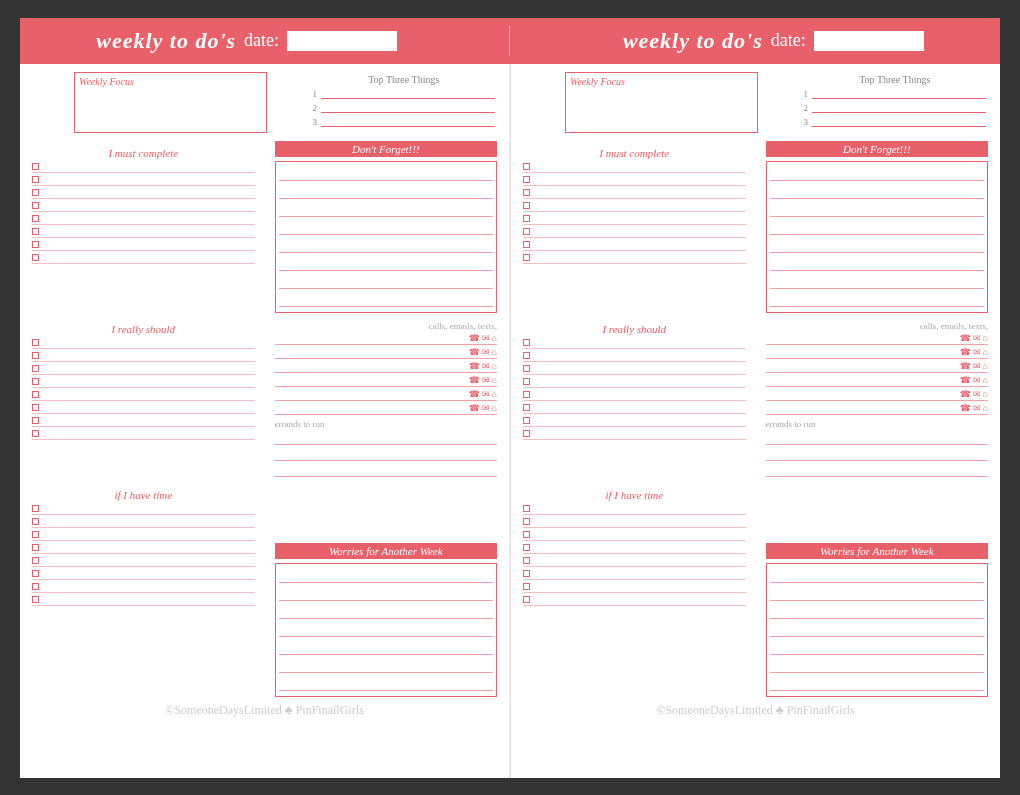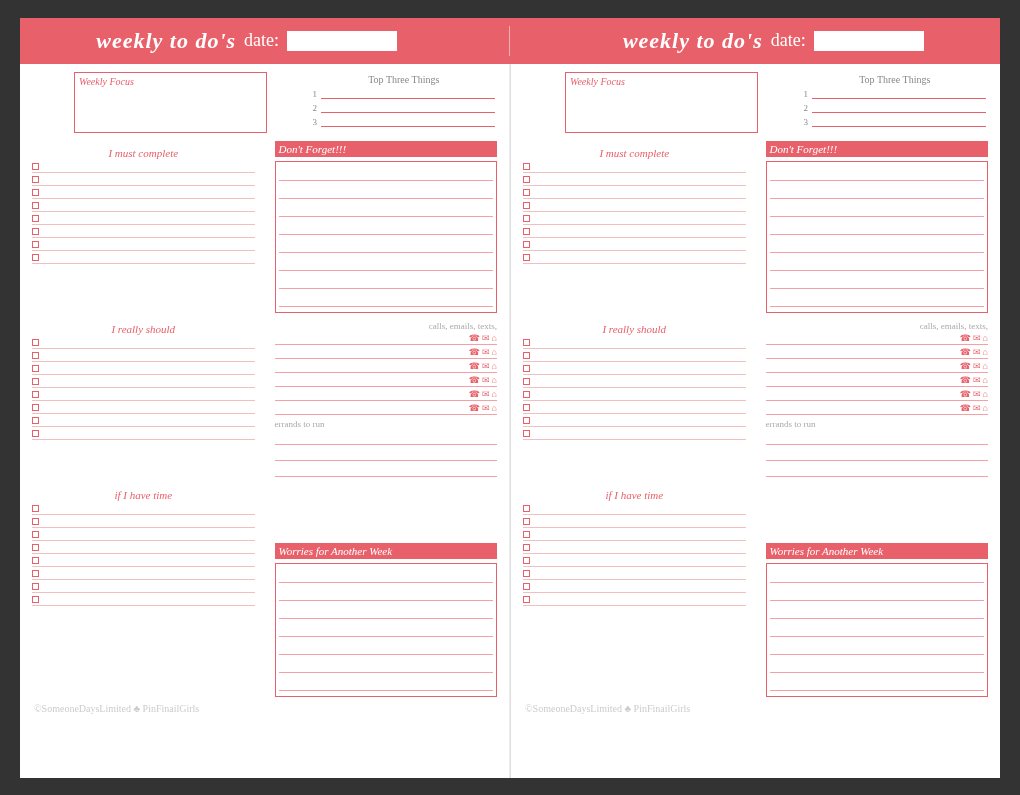--- a/index.html
+++ b/index.html
@@ -125,20 +125,21 @@
       text-align: center;
       font-size: 11px;
       font-style: italic;
       color: #e8606a;
       margin-bottom: 4px;
       margin-top: 6px;
     }
     .section-header-red {
       background: #e8606a;
       color: white;
+      text-align: center;
       font-size: 11px;
       font-style: italic;
       padding: 2px 4px;
       margin-bottom: 4px;
     }
     
     .checkbox-list {
       list-style: none;
       margin-bottom: 4px;
     }
@@ -232,23 +233,23 @@
       padding: 3px;
       margin-top: 4px;
     }
     .worries-lines .w-line {
       border-bottom: 1px solid #f5a0a5;
       height: 16px;
       margin-bottom: 2px;
     }
     
     .footer-text {
-      font-size: 10px;
+      font-size: 12px;
       color: #ccc;
-      text-align: left;
+      text-align: center;
       padding: 2px;
     }
     .col-separator {
       width: 1px;
       background: #ddd;
       margin: 0;
     }
   </style>
 </head>
 <body>

